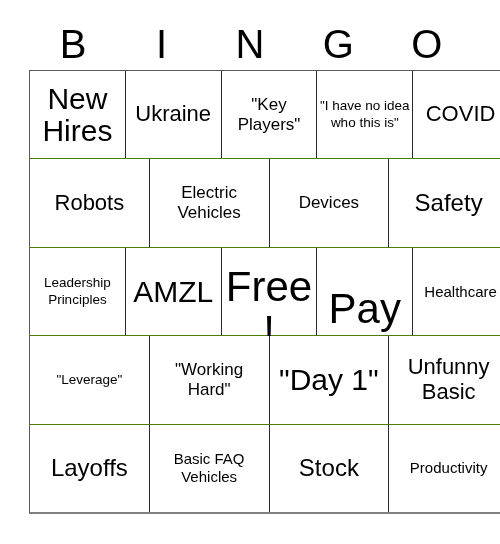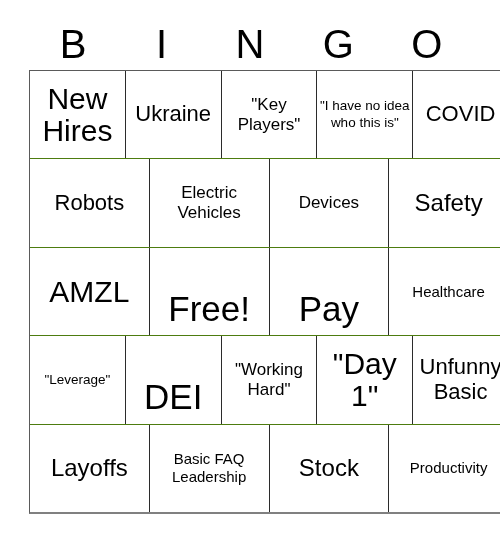--- a/index.html
+++ b/index.html
@@ -89,21 +89,21 @@
     overflow-wrap: break-word;
     hyphens: none;
   }
   
   .fs-xs  { font-size: 13.5px; line-height: 1.22; }
   .fs-sm  { font-size: 15px;  line-height: 1.2; }
   .fs-md  { font-size: 17px;  line-height: 1.18; }
   .fs-lg  { font-size: 22px;  line-height: 1.12; }
   .fs-xl  { font-size: 24px;  line-height: 1.08; }
   .fs-2xl { font-size: 30px;  line-height: 1.06; }
-  .fs-3xl { font-size: 35px;  line-height: 1.04; margin-top: 35px; }
+  .fs-3xl { font-size: 42px;  line-height: 1.04; margin-top: 35px; }
 </style>
 </head>
 <body>
 
 <div id="card">
 
   <div id="header-row">
     <div class="header-cell">
       <span>B</span>
     </div>
@@ -151,57 +151,57 @@
       <div class="cell">
         <span class="cell-text fs-md">Devices</span>
       </div>
       <div class="cell">
         <span class="cell-text fs-xl">Safety</span>
       </div>
     </div>
 
     <div class="grid-row">
       <div class="cell">
+        <span class="cell-text fs-xs">Leadership Principles</span>
+      </div>
+      <div class="cell">
         <span class="cell-text fs-2xl">AMZL</span>
       </div>
       <div class="cell">
         <span class="cell-text fs-3xl">Free!</span>
       </div>
       <div class="cell">
         <span class="cell-text fs-3xl">Pay</span>
       </div>
       <div class="cell">
         <span class="cell-text fs-sm">Healthcare</span>
       </div>
     </div>
 
     <div class="grid-row">
       <div class="cell">
         <span class="cell-text fs-xs">"Leverage"</span>
       </div>
       <div class="cell">
-        <span class="cell-text fs-3xl">DEI</span>
-      </div>
-      <div class="cell">
         <span class="cell-text fs-md">"Working Hard"</span>
       </div>
       <div class="cell">
         <span class="cell-text fs-2xl">"Day 1"</span>
       </div>
       <div class="cell">
         <span class="cell-text fs-lg">Unfunny Basic</span>
       </div>
     </div>
 
     <div class="grid-row">
       <div class="cell">
         <span class="cell-text fs-xl">Layoffs</span>
       </div>
       <div class="cell">
-        <span class="cell-text fs-sm">Basic FAQ Leadership</span>
+        <span class="cell-text fs-sm">Basic FAQ Vehicles</span>
       </div>
       <div class="cell">
         <span class="cell-text fs-xl">Stock</span>
       </div>
       <div class="cell">
         <span class="cell-text fs-sm">Productivity</span>
       </div>
     </div>
 
   </div>

